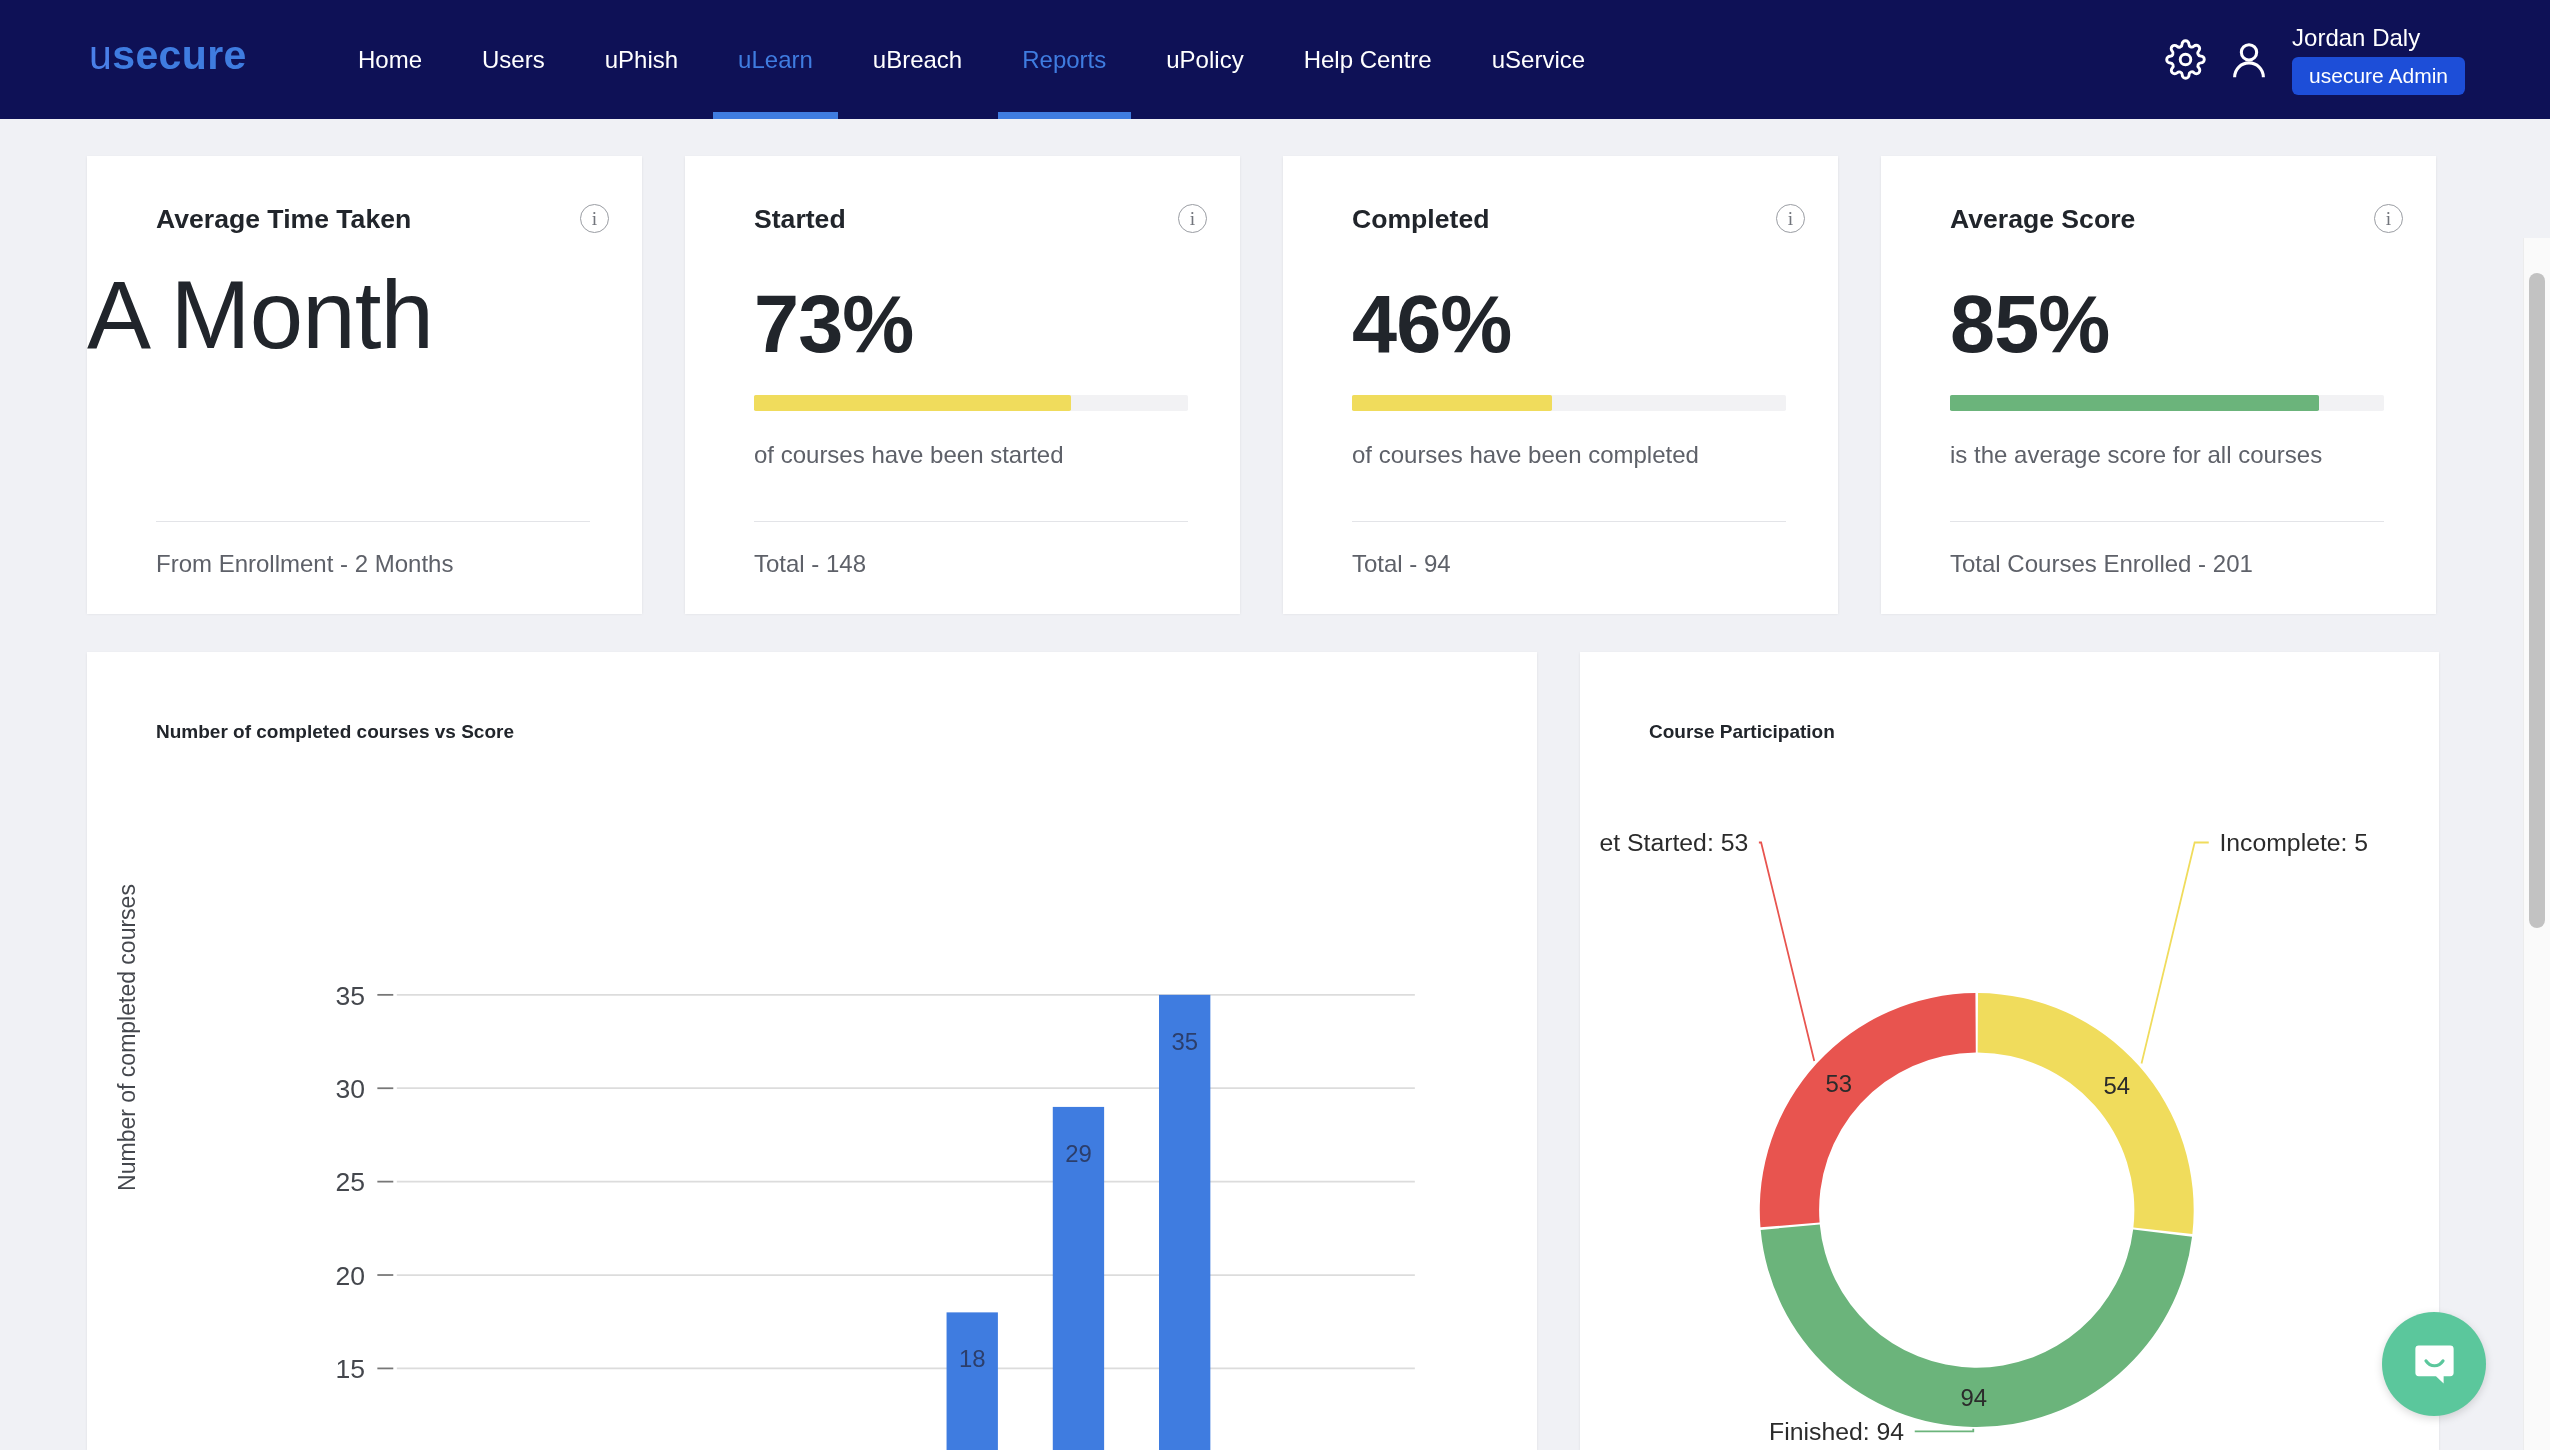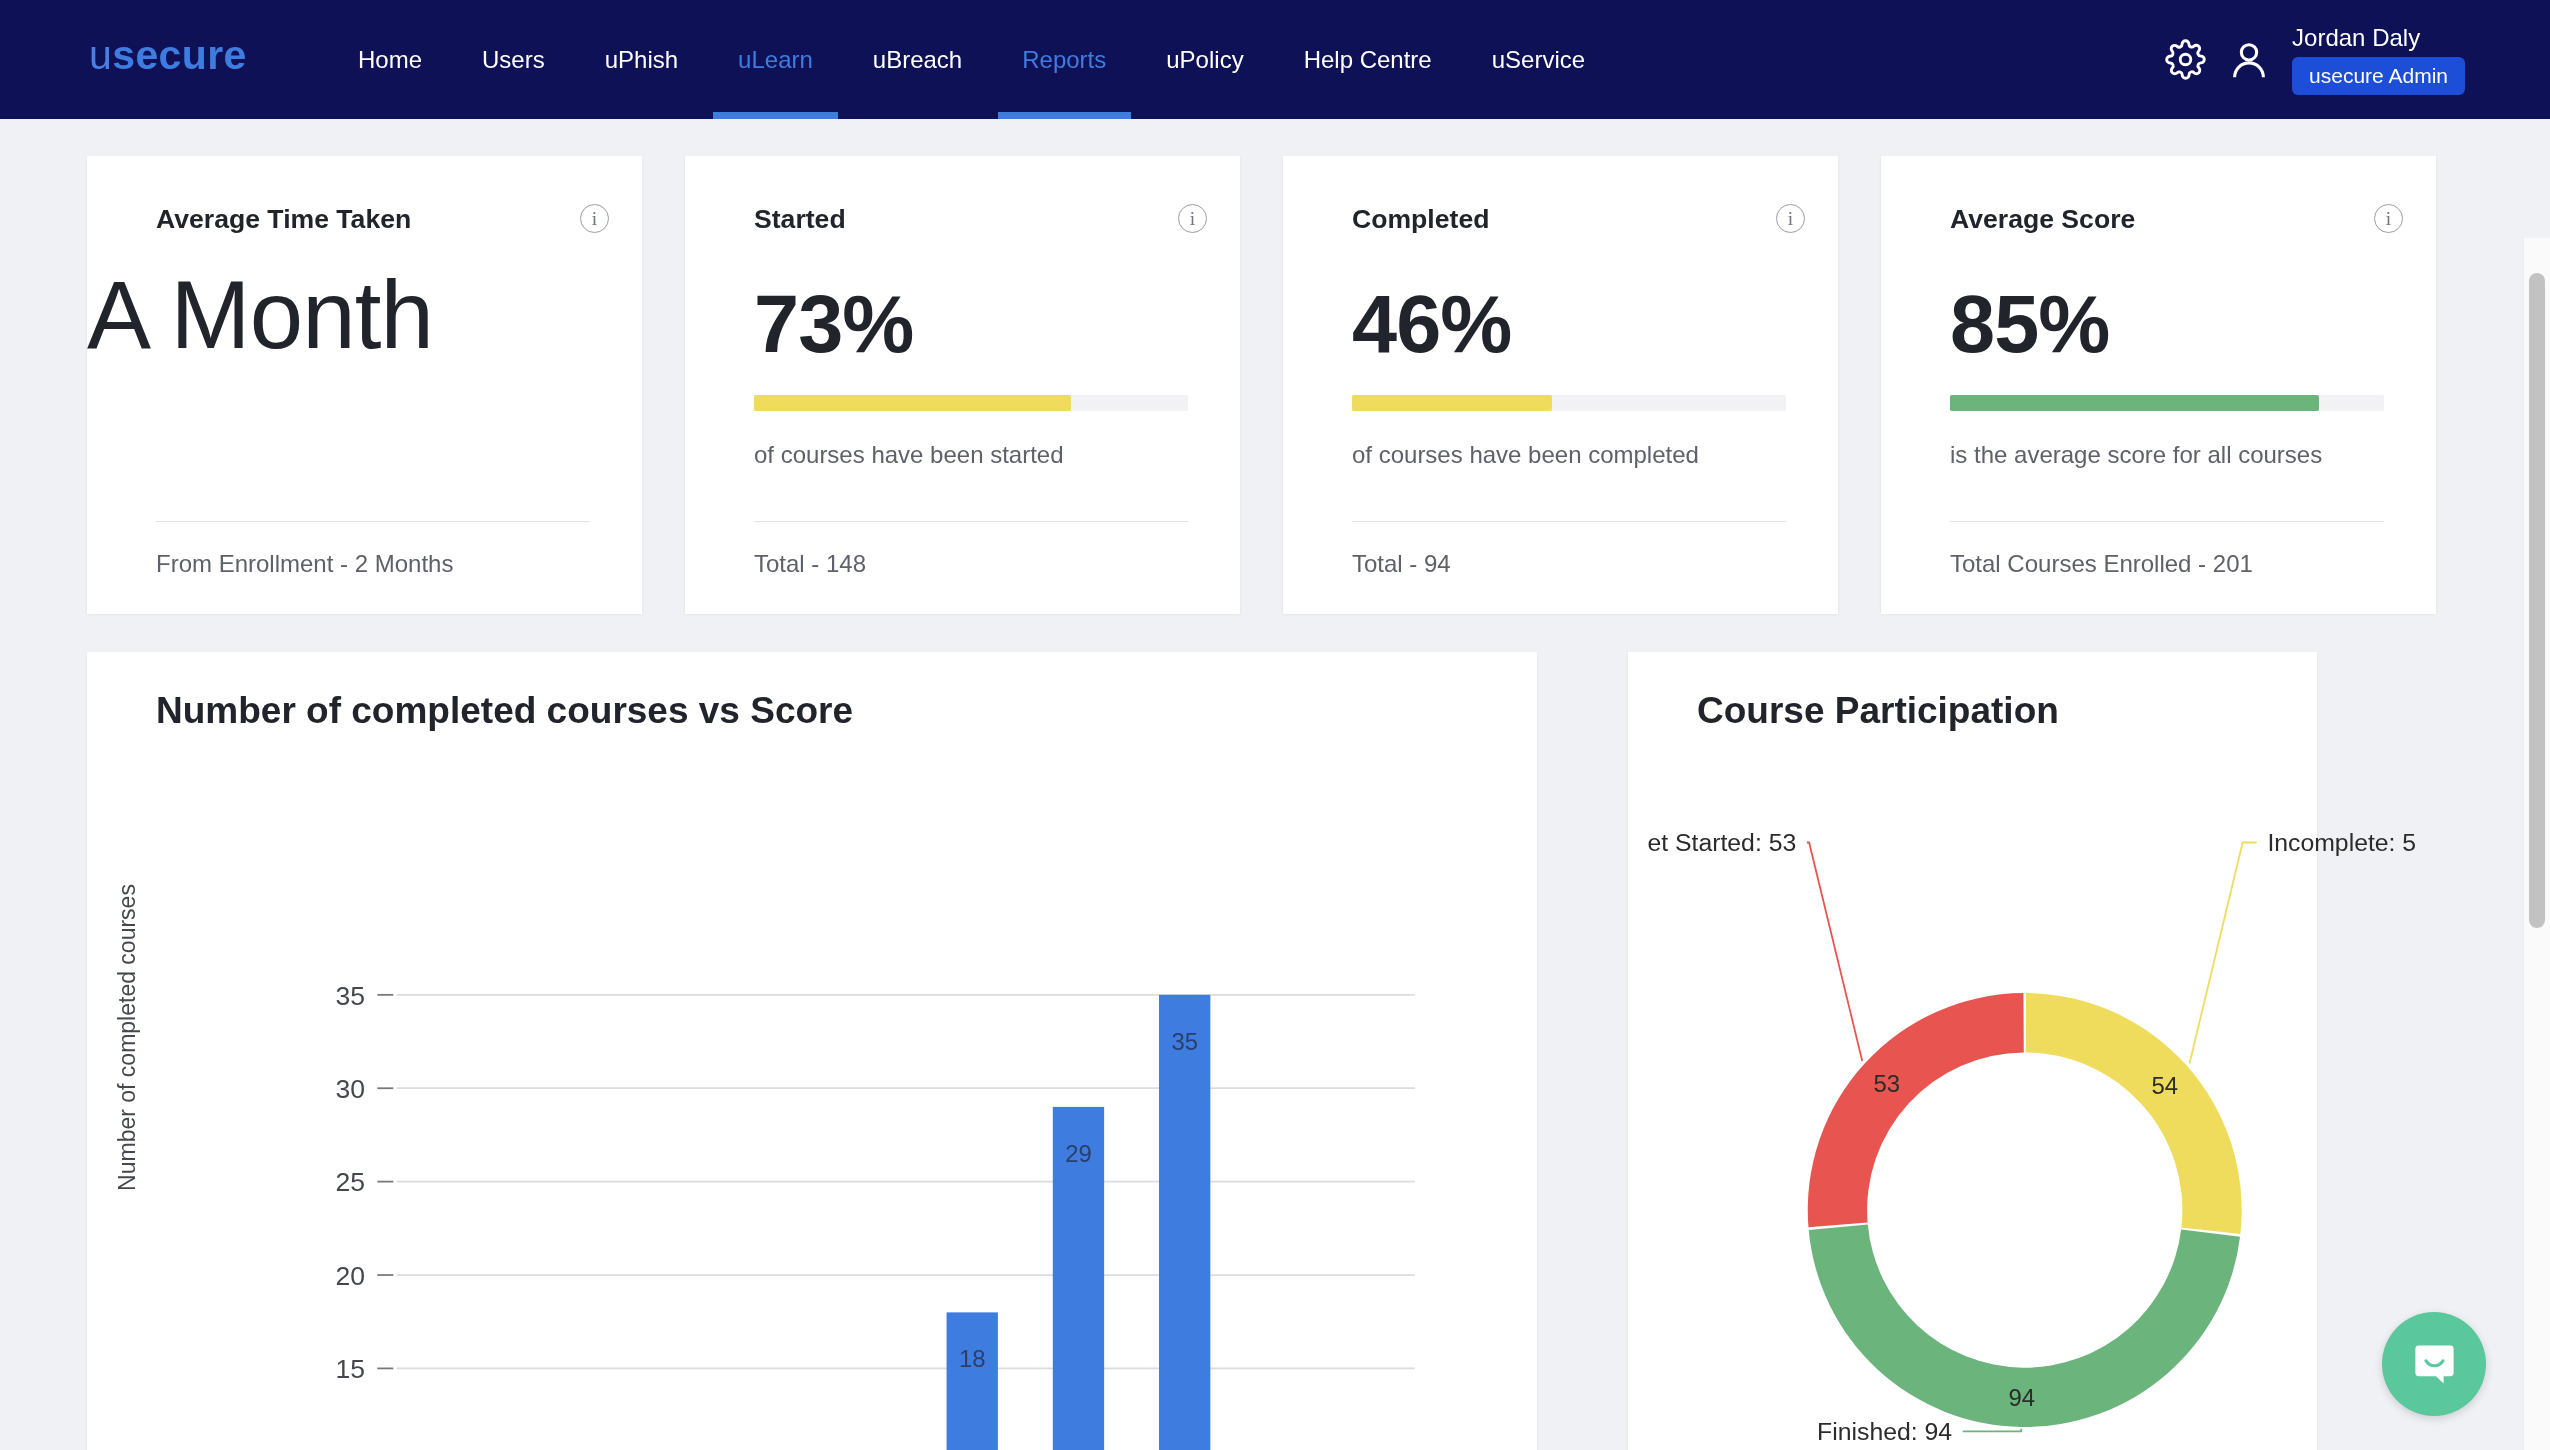--- a/index.html
+++ b/index.html
@@ -105,24 +105,24 @@
     width: 434px; height: 0.9px; background: #e3e4e8;
   }
   .stat-total {
     position: absolute; left: 69px; top: 394px;
     font-size: 24px; color: #5e6169; white-space: nowrap;
   }
 
   
   .chart-row { position: absolute; left: 87px; top: 533px; width: 2352px; height: 799px; display: flex; gap: 43px; }
   .chart-card-left { width: 1450px; height: 799px; position: relative; }
-  .chart-card-right { width: 689px; height: 799px; position: relative; margin-left: 48px; }
+  .chart-card-right { width: 859px; height: 799px; position: relative; }
   .chart-title {
-    position: absolute; left: 69px; top: 38px;
-    font-size: 37px; font-weight: 700; color: #21252b; white-space: nowrap;
+    position: absolute; left: 69px; top: 69px;
+    font-size: 19px; font-weight: 700; color: #21252b; white-space: nowrap;
   }
 
   
   .plot { position: absolute; left: 0; top: 0; width: 100%; height: 100%; }
   .ylabel {
     position: absolute; left: -190px; top: 372px;
     width: 460px; text-align: center;
     transform: rotate(-90deg);
     font-size: 23px; color: #44474d; white-space: nowrap;
   }

